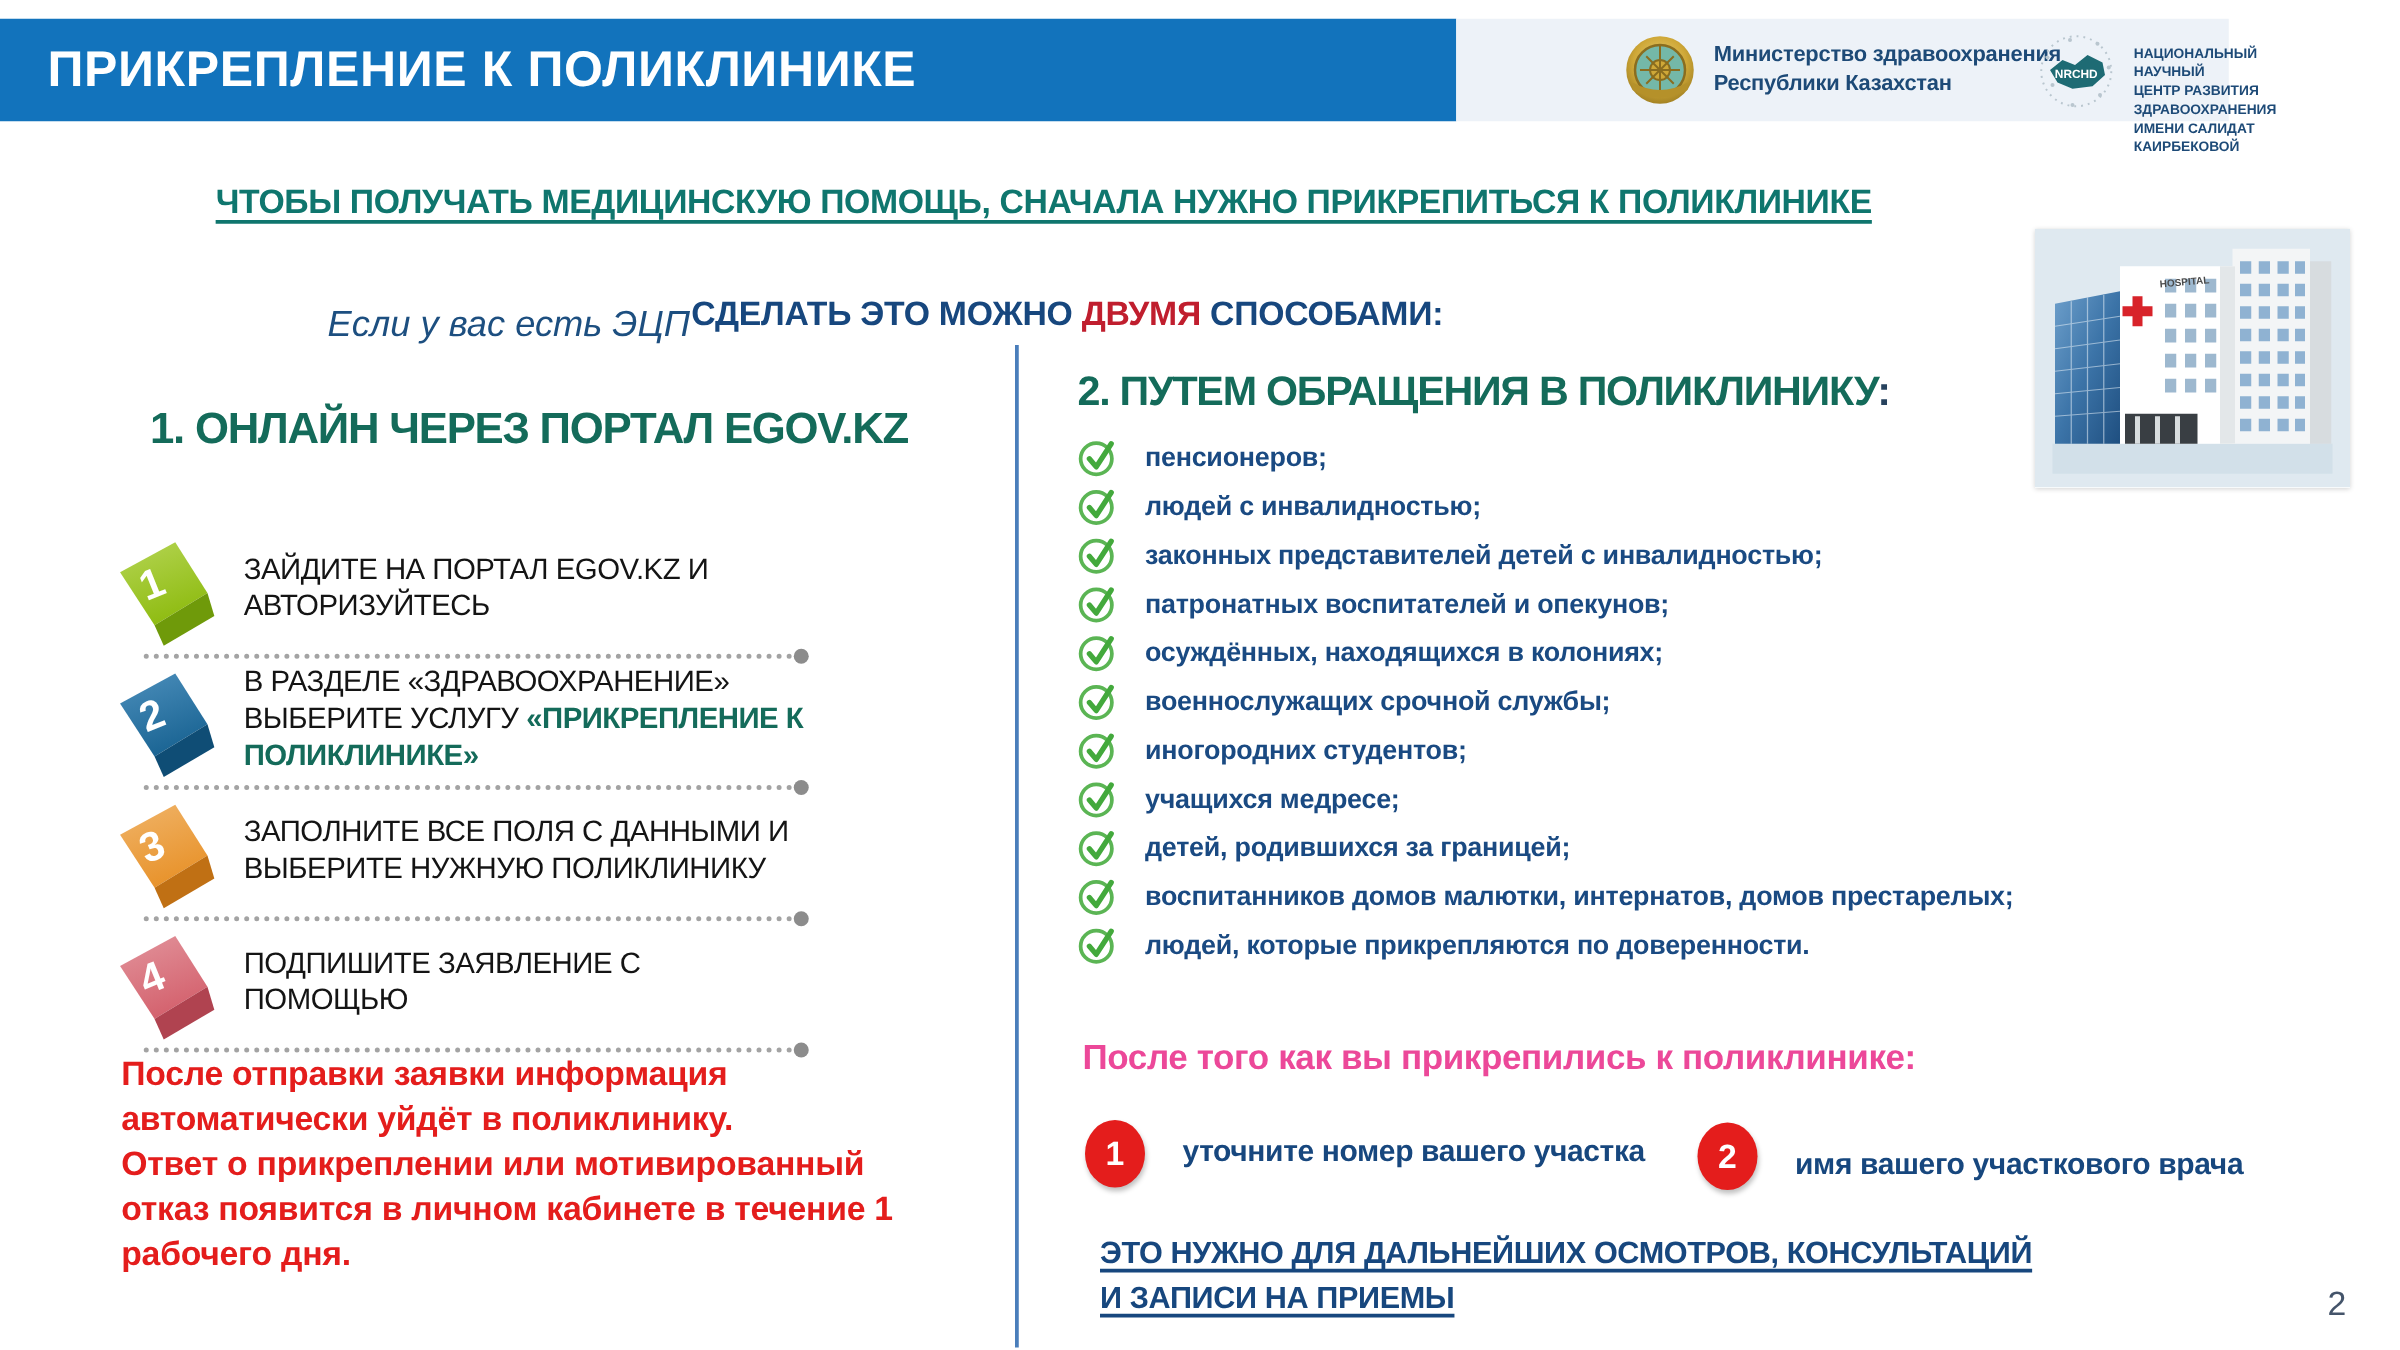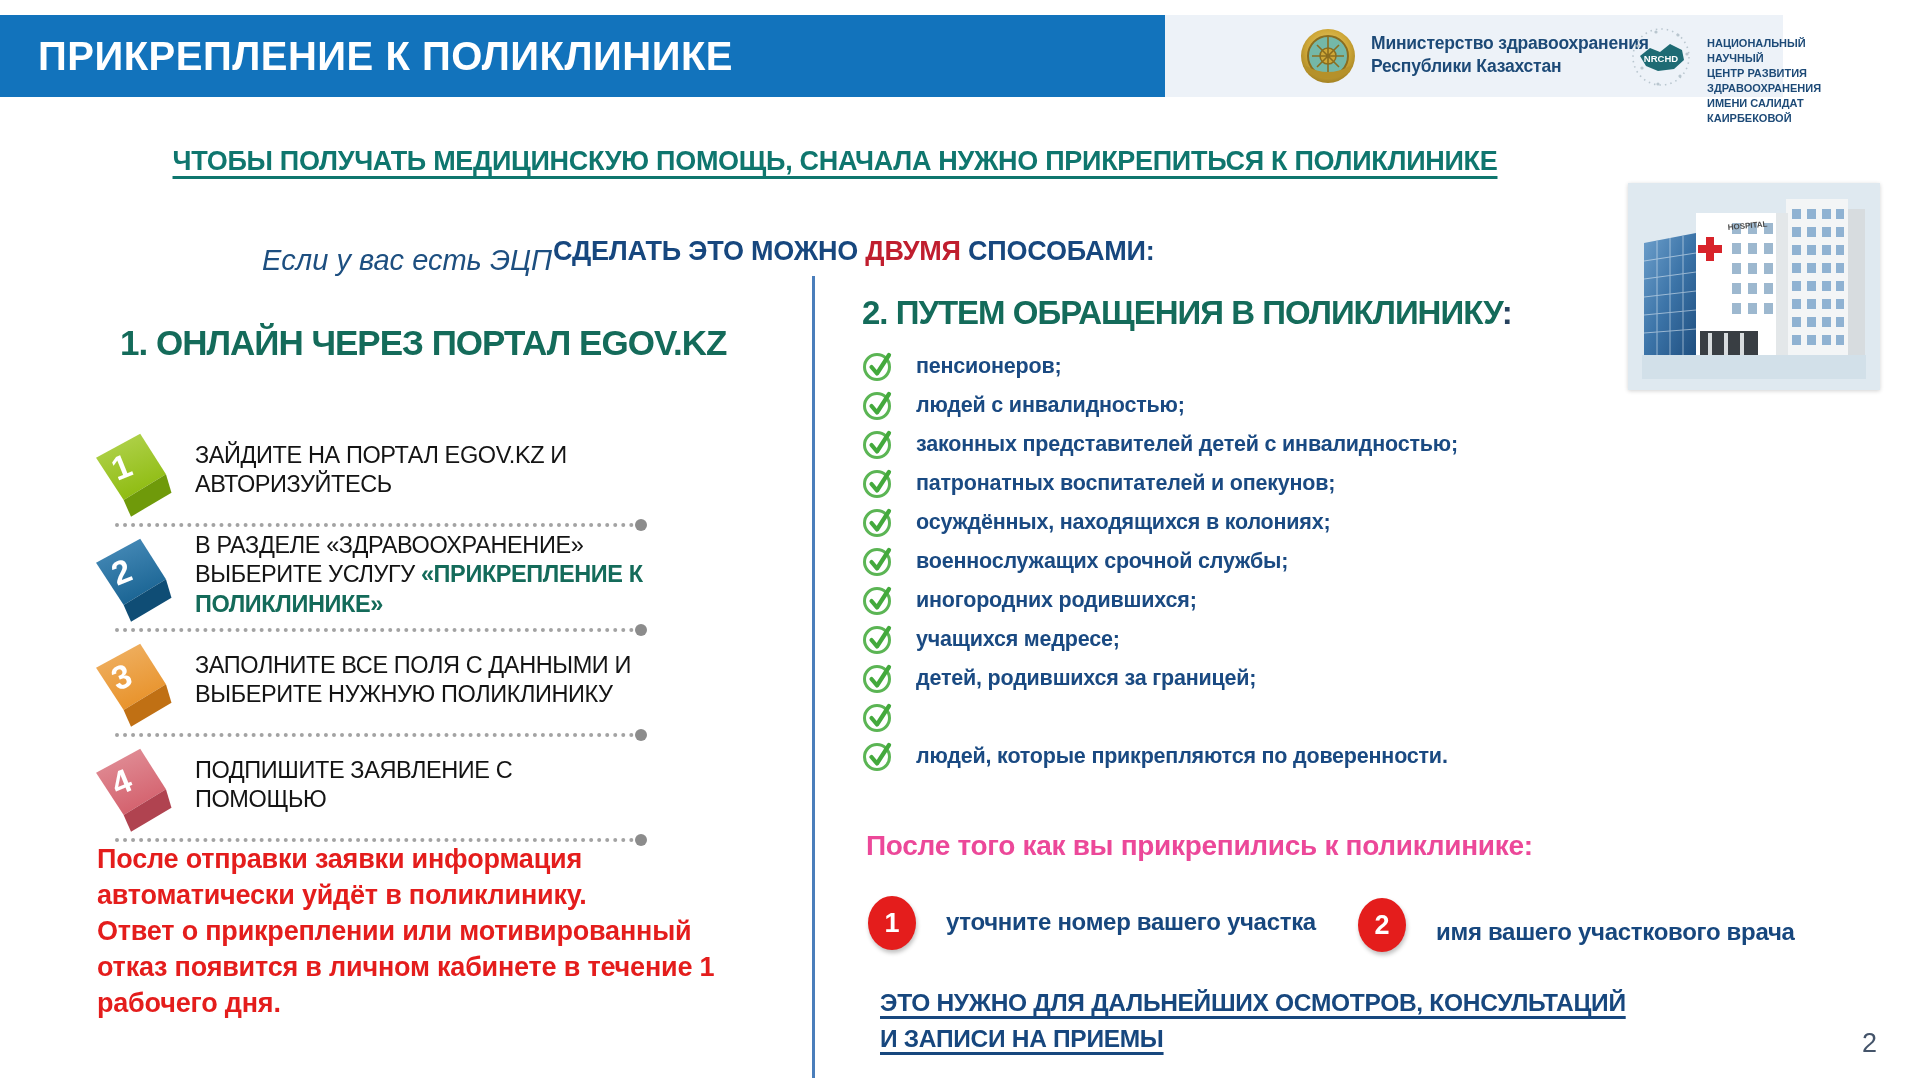--- a/index.html
+++ b/index.html
@@ -354,41 +354,42 @@
           <circle cx="15" cy="17" r="12.5" fill="none" stroke="#5bb554" stroke-width="3"></circle>
           <path d="M9.5 17 L15 23.5 L27 5" fill="none" stroke="#43a93c" stroke-width="4.2" stroke-linecap="round" stroke-linejoin="round"></path>
         </svg>
       <span class="chk-label">военнослужащих срочной службы;</span>
       </div>
     <div class="chk-row">
       <svg class="chk-icon" viewBox="0 0 32 32">
           <circle cx="15" cy="17" r="12.5" fill="none" stroke="#5bb554" stroke-width="3"></circle>
           <path d="M9.5 17 L15 23.5 L27 5" fill="none" stroke="#43a93c" stroke-width="4.2" stroke-linecap="round" stroke-linejoin="round"></path>
         </svg>
-      <span class="chk-label">иногородних родившихся;</span>
+      <span class="chk-label">иногородних студентов;</span>
       </div>
     <div class="chk-row">
       <svg class="chk-icon" viewBox="0 0 32 32">
           <circle cx="15" cy="17" r="12.5" fill="none" stroke="#5bb554" stroke-width="3"></circle>
           <path d="M9.5 17 L15 23.5 L27 5" fill="none" stroke="#43a93c" stroke-width="4.2" stroke-linecap="round" stroke-linejoin="round"></path>
         </svg>
       <span class="chk-label">учащихся медресе;</span>
       </div>
     <div class="chk-row">
       <svg class="chk-icon" viewBox="0 0 32 32">
           <circle cx="15" cy="17" r="12.5" fill="none" stroke="#5bb554" stroke-width="3"></circle>
           <path d="M9.5 17 L15 23.5 L27 5" fill="none" stroke="#43a93c" stroke-width="4.2" stroke-linecap="round" stroke-linejoin="round"></path>
         </svg>
       <span class="chk-label">детей, родившихся за границей;</span>
       </div>
     <div class="chk-row">
       <svg class="chk-icon" viewBox="0 0 32 32">
           <circle cx="15" cy="17" r="12.5" fill="none" stroke="#5bb554" stroke-width="3"></circle>
           <path d="M9.5 17 L15 23.5 L27 5" fill="none" stroke="#43a93c" stroke-width="4.2" stroke-linecap="round" stroke-linejoin="round"></path>
         </svg>
+      <span class="chk-label">воспитанников домов малютки, интернатов, домов престарелых;</span>
       </div>
     <div class="chk-row">
       <svg class="chk-icon" viewBox="0 0 32 32">
           <circle cx="15" cy="17" r="12.5" fill="none" stroke="#5bb554" stroke-width="3"></circle>
           <path d="M9.5 17 L15 23.5 L27 5" fill="none" stroke="#43a93c" stroke-width="4.2" stroke-linecap="round" stroke-linejoin="round"></path>
         </svg>
       <span class="chk-label">людей, которые прикрепляются по доверенности.</span>
       </div>
   </div>
 

